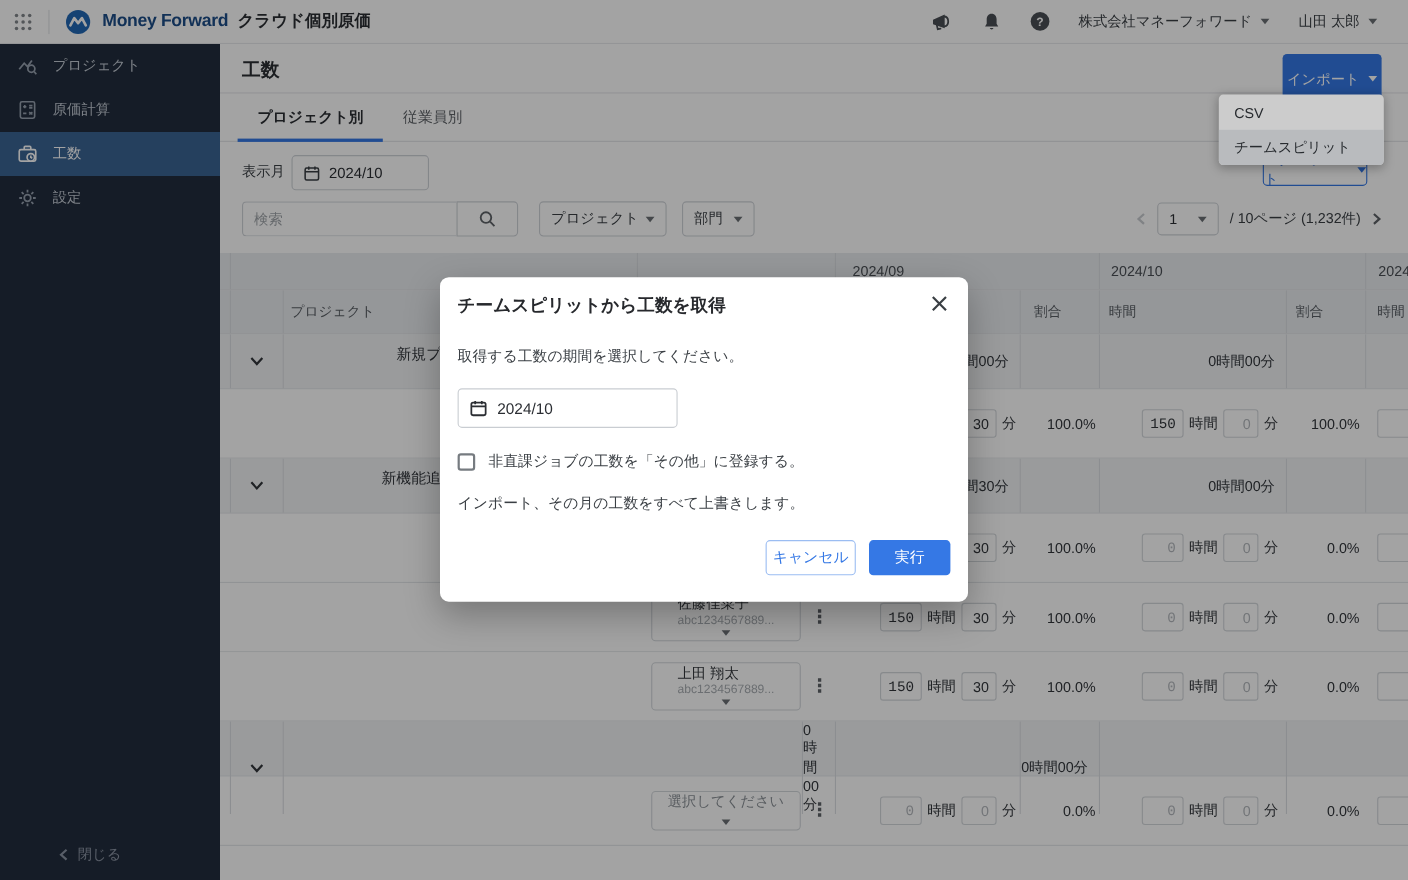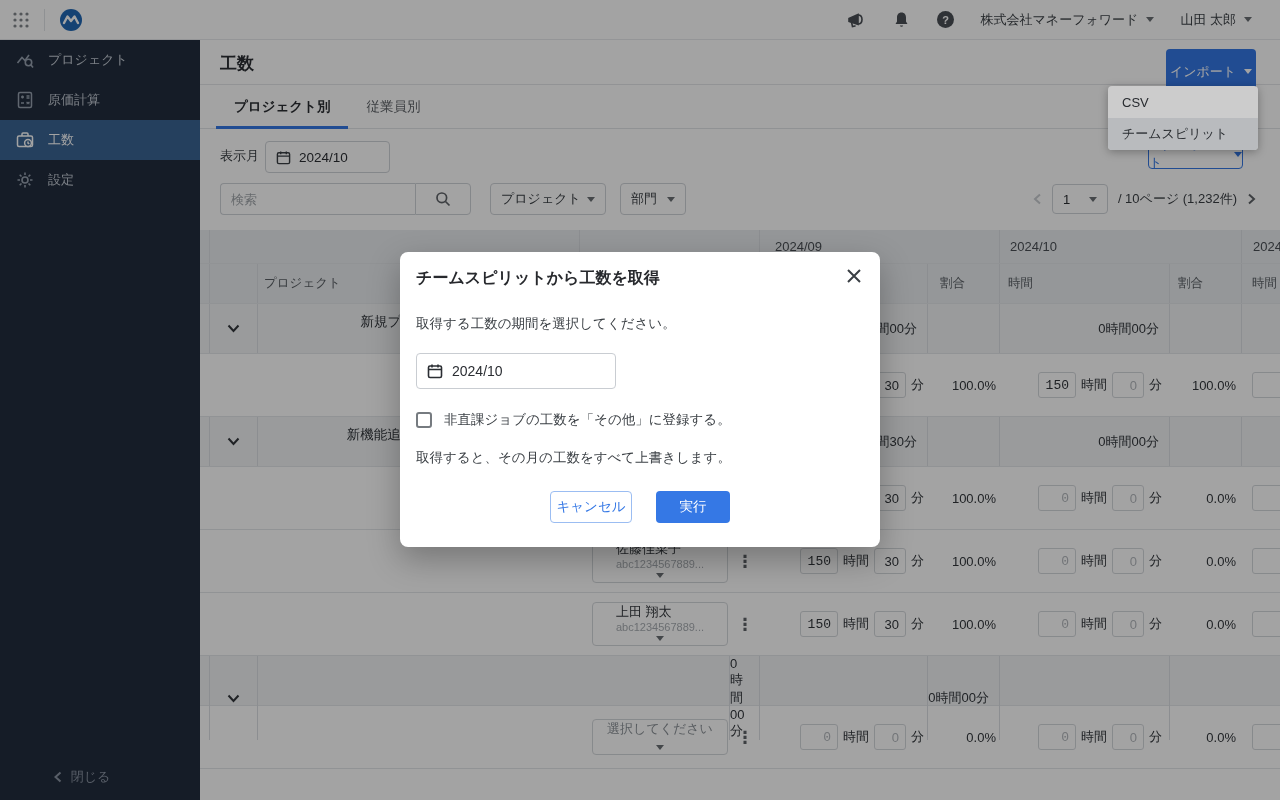--- a/index.html
+++ b/index.html
@@ -108,21 +108,21 @@
   .modal { position:absolute; left:400px; top:252px; width:480px; height:295px; background:#fff; border-radius:8px;
            box-shadow:0 12px 32px rgba(0,0,0,0.28); z-index:70; padding:16px; }
   .modal-title { font-size:16px; font-weight:700; color:#27292d; }
   .modal-close { position:absolute; right:18px; top:16px; cursor:pointer; display:flex; }
   .modal-desc { margin-top:26px; font-size:13.5px; color:#3a3f44; }
   .modal-month { margin-top:20px; width:200px; height:36px; border:1px solid #c9cdd2; border-radius:4px;
                  display:flex; align-items:center; gap:9px; padding-left:10px; font-size:14px; color:#2b2e33; cursor:pointer; }
   .modal-check { margin-top:22px; display:flex; align-items:center; gap:12px; font-size:13.5px; color:#3a3f44; }
   .cbox { width:16px; height:16px; border:2px solid #767b80; border-radius:3px; background:#fff; cursor:pointer; flex:0 0 auto; }
   .modal-warn { margin-top:20px; font-size:13.5px; color:#3a3f44; }
-  .modal-actions { margin-top:24px; display:flex; justify-content:center; gap:24px; }
+  .modal-actions { margin-top:24px; display:flex; justify-content:flex-end; gap:12px; }
   .btn-cancel { width:82px; height:32px; background:#fff; border:1px solid #9bbdf2; color:var(--primary);
                 border-radius:4px; font-size:13.5px; cursor:pointer; font-family:inherit; }
   .btn-run { width:74px; height:32px; background:var(--primary); border:none; color:#fff; border-radius:4px;
              font-size:13.5px; cursor:pointer; font-family:inherit; }
   svg { display:block; }
 </style>
 </head>
 <body>
 
 <div class="app">
@@ -142,20 +142,24 @@
             <circle cx="15" cy="15" r="1.6"></circle>
         </svg>
       </span>
       <span class="hsep"></span>
       <span class="icon-btn">
         <svg width="24" height="24" viewBox="0 0 24 24">
           <circle cx="12" cy="12" r="11" fill="#2268b5"></circle>
           <path d="M5 15 L8.5 8.5 L12 13 L15.5 8.5 L19 15" stroke="#fff" stroke-width="2.4" fill="none" stroke-linecap="round" stroke-linejoin="round"></path>
         </svg>
       </span>
+      <span>
+        <span class="brand">Money Forward</span>
+        <span class="product">クラウド個別原価</span>
+      </span>
     </div>
     <div class="hright">
       <span class="icon-btn">
         <svg width="20" height="18" viewBox="0 0 20 18" fill="none" stroke="#4a4f55" stroke-width="1.6">
           <path d="M2 7.5 L11 3.5 L11 13.5 L2 10.5 Z" fill="#4a4f55"></path>
           <path d="M11 4 C14 4 15 6 15 8.5 C15 11 14 13 11 13"></path>
           <path d="M4.5 11 L5.5 15.5 L8 15" stroke-linecap="round"></path>
         </svg>
       </span>
       <span class="icon-btn">
@@ -562,20 +566,20 @@
       <svg width="16" height="16" viewBox="0 0 16 16" fill="none" stroke="#2b2e33" stroke-width="1.6">
         <rect x="1.5" y="3" width="13" height="11.5" rx="1.5"></rect>
         <path d="M5 1.5 L5 4.5 M11 1.5 L11 4.5 M1.5 6.5 L14.5 6.5"></path>
       </svg>
       <span>2024/10</span>
     </div>
     <div class="modal-check">
       <span class="cbox"></span>
       <span>非直課ジョブの工数を「その他」に登録する。</span>
     </div>
-    <div class="modal-warn">取得すると、その月の工数をすべて上書きします。</div>
+    <div class="modal-warn">インポート、その月の工数をすべて上書きします。</div>
     <div class="modal-actions">
       <button class="btn-cancel">キャンセル</button>
       <button class="btn-run">実行</button>
     </div>
   </div>
 
 </div>
 
 </body></html>

